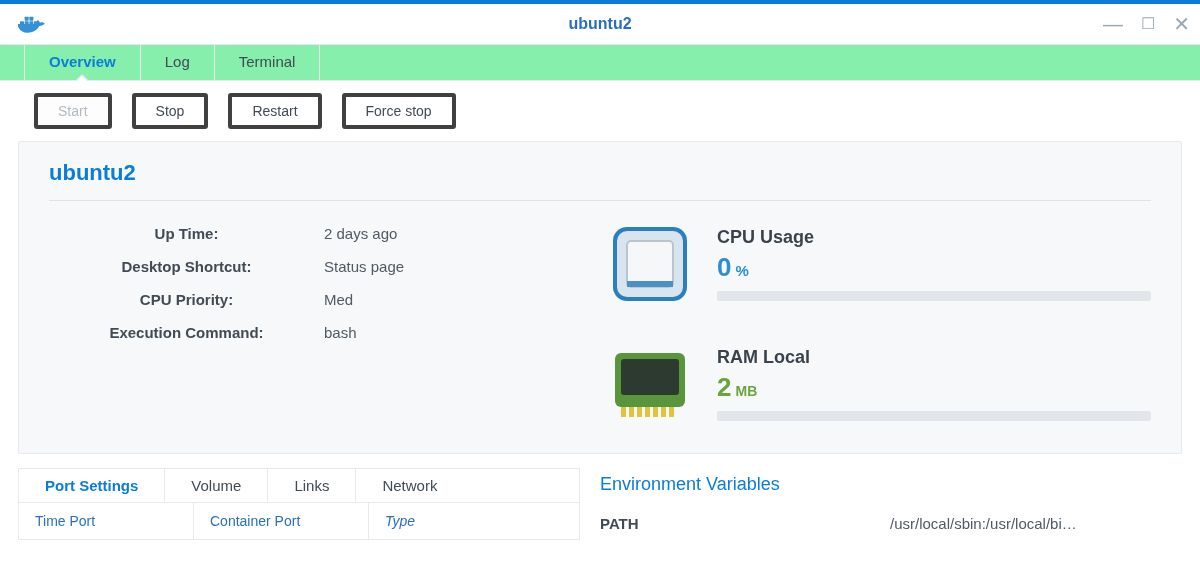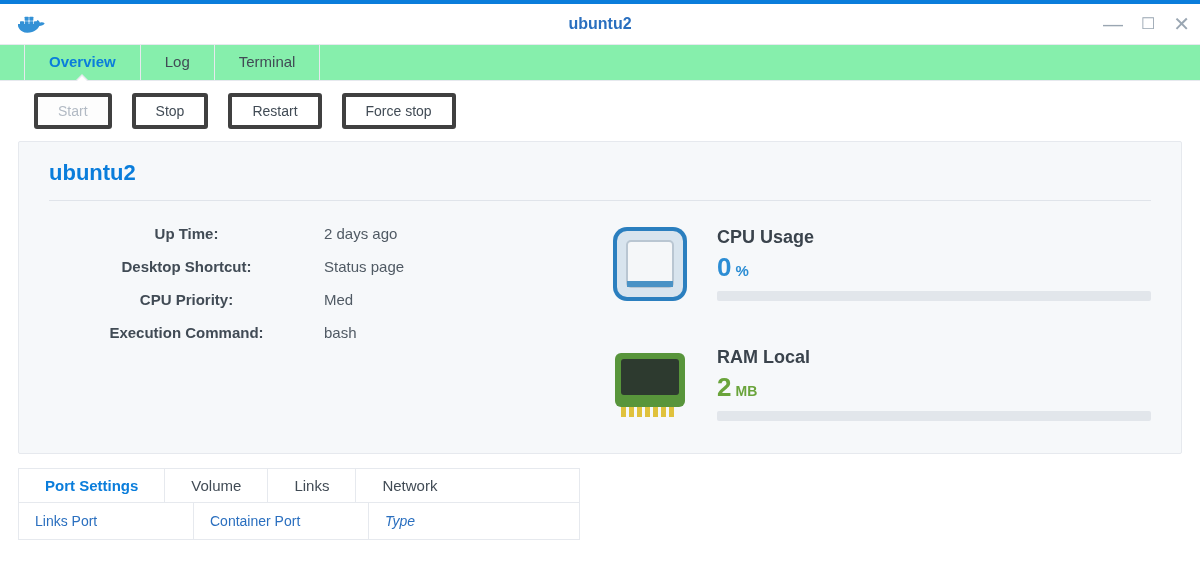--- a/index.html
+++ b/index.html
@@ -172,19 +172,26 @@
 <div class="bottom">
   <div class="bottom-left">
     <div class="subtabs">
       <div class="stab active">Port Settings</div>
       <div class="stab">Volume</div>
       <div class="stab">Links</div>
       <div class="stab">Network</div>
     </div>
     <div class="port-table">
       <div class="phead">
-        <div class="c1">Links Port</div>
+        <div class="c1">Time Port</div>
         <div class="c2">Container Port</div>
         <div class="c3">Type</div>
       </div>
     </div>
   </div>
+  <div class="bottom-right">
+    <div class="env-title">Environment Variables</div>
+    <div class="env-row">
+      <div class="ek">PATH</div>
+      <div class="ev">/usr/local/sbin:/usr/local/bi…</div>
+    </div>
+  </div>
 </div>
 
 </body></html>

